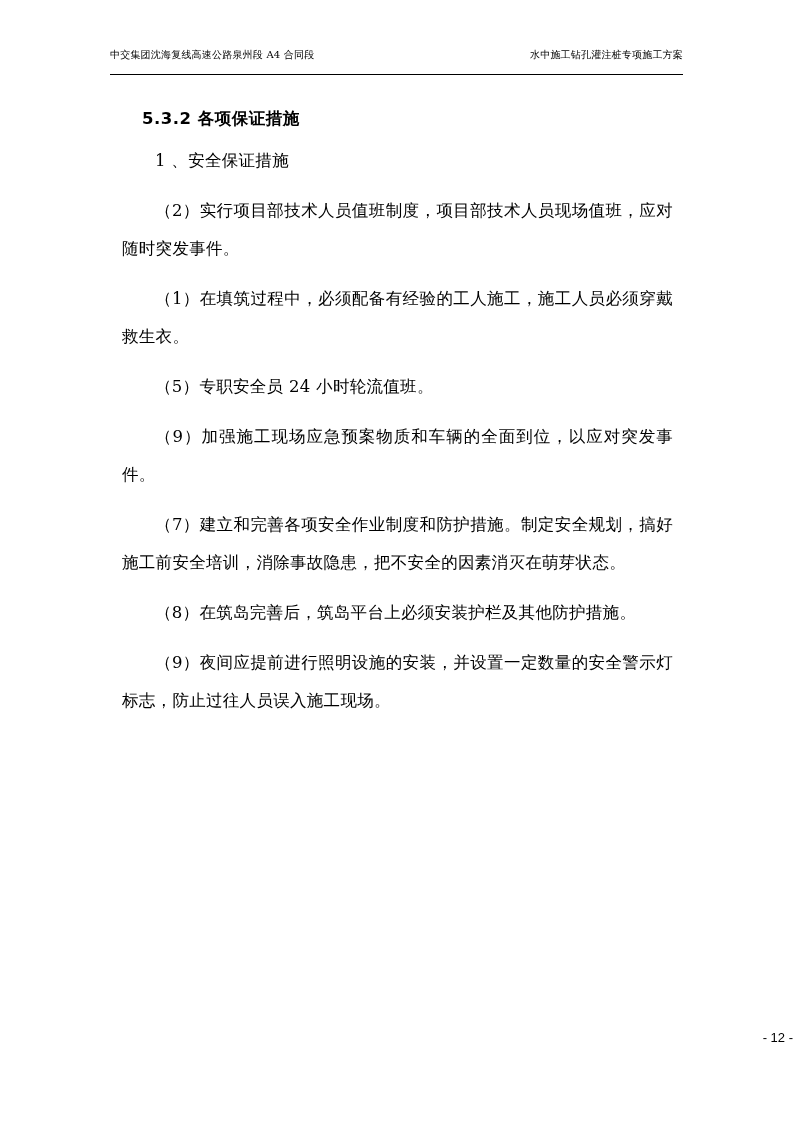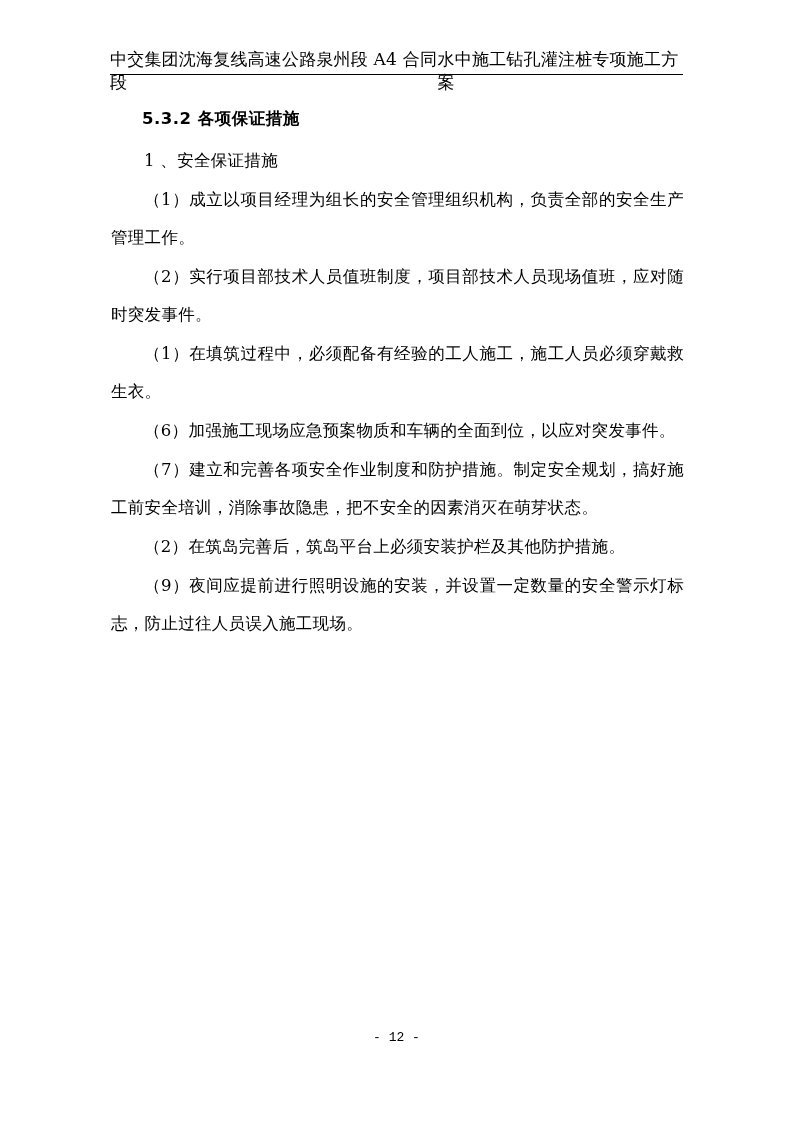--- a/index.html
+++ b/index.html
@@ -21,21 +21,21 @@
   }
   .header {
     position: absolute;
     left: 110px;
     right: 110px;
     top: 48px;
     display: flex;
     justify-content: space-between;
     align-items: baseline;
     font-family: "DejaVu Serif", "Liberation Serif", serif;
-    font-size: 17px;
+    font-size: 10px;
     letter-spacing: 0.2px;
     color: #000;
   }
   .header-rule {
     position: absolute;
     left: 110px;
     right: 110px;
     top: 74px;
     border-bottom: 1px solid #000;
     height: 0;
@@ -50,57 +50,57 @@
   h2.section-title {
     font-family: "DejaVu Sans", "Liberation Sans", sans-serif;
     font-size: 16.5px;
     font-weight: bold;
     margin: 10px 0 12px 32px;
     letter-spacing: 0.5px;
   }
   p.para {
     font-size: 16.5px;
     line-height: 38px;
-    margin: 1px;
+    margin: 12px;
     text-align: justify;
     text-justify: inter-ideograph;
     text-indent: 2em;
     letter-spacing: 0.3px;
   }
   .footer {
     position: absolute;
     left: 0;
     right: 0;
     top: 1030px;
-    text-align: center;
-    font-family: Liberation Mono, monospace;
+    text-align: right;
+    font-family: Liberation Sans, sans-serif;
     font-size: 13px;
   }
 </style>
 </head>
 <body>
 
 <div class="page">
 
   <div class="header">
     <span>中交集团沈海复线高速公路泉州段 A4 合同段</span>
     <span>水中施工钻孔灌注桩专项施工方案</span>
   </div>
   <div class="header-rule"></div>
 
   <div class="content">
     <h2 class="section-title">5.3.2 各项保证措施</h2>
 
     <p class="para">1 、安全保证措施</p>
-    <p class="para">（1）成立以项目经理为组长的安全管理组织机构，负责全部的安全生产管理工作。</p>
     <p class="para">（2）实行项目部技术人员值班制度，项目部技术人员现场值班，应对随时突发事件。</p>
     <p class="para">（1）在填筑过程中，必须配备有经验的工人施工，施工人员必须穿戴救生衣。</p>
-    <p class="para">（6）加强施工现场应急预案物质和车辆的全面到位，以应对突发事件。</p>
+    <p class="para">（5）专职安全员 24 小时轮流值班。</p>
+    <p class="para">（9）加强施工现场应急预案物质和车辆的全面到位，以应对突发事件。</p>
     <p class="para">（7）建立和完善各项安全作业制度和防护措施。制定安全规划，搞好施工前安全培训，消除事故隐患，把不安全的因素消灭在萌芽状态。</p>
-    <p class="para">（2）在筑岛完善后，筑岛平台上必须安装护栏及其他防护措施。</p>
+    <p class="para">（8）在筑岛完善后，筑岛平台上必须安装护栏及其他防护措施。</p>
     <p class="para">（9）夜间应提前进行照明设施的安装，并设置一定数量的安全警示灯标志，防止过往人员误入施工现场。</p>
   </div>
 
   <div class="footer">
     <span>- 12 -</span>
   </div>
 
 </div>
 
 </body></html>

